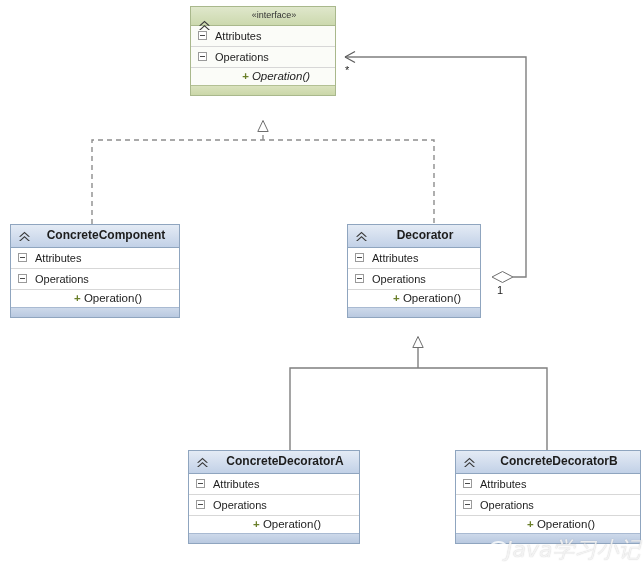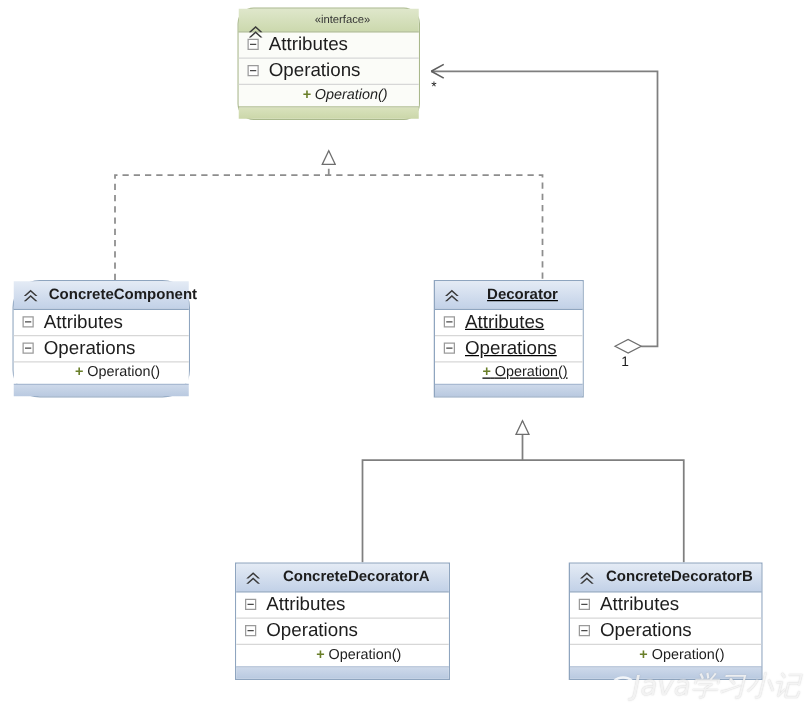--- a/index.html
+++ b/index.html
@@ -82,21 +82,21 @@
   .uml.iface .chev { top: 18px; }
 
   .body {
     background: #ffffff;
   }
   .uml.iface .body { background: #fbfcf8; }
 
   .sect {
     position: relative;
     box-sizing: border-box;
-    font-size: 15px;
+    font-size: 11px;
     color: #1d1d1d;
     line-height: 14px;
     padding: 3px 4px 3px 24px;
     border-bottom: 1px solid #d7d7d7;
     white-space: nowrap;
   }
   .sect:last-child { border-bottom: none; }
 
   .sect .pm {
     position: absolute;
@@ -199,21 +199,21 @@
 
       <path d="M 492 277 L 502.5 271.5 L 513 277 L 502.5 282.5 Z" fill="#ffffff" stroke="#6e6e6e" stroke-width="1"></path>
 
       <path d="M 345 57 L 355 51.5 M 345 57 L 355 62.5" fill="none" stroke="#5e5e5e" stroke-width="1.3"></path>
     </g>
   </svg>
 
   <div class="mult" style="left:345px; top:64px;">*</div>
   <div class="mult" style="left:497px; top:284px;">1</div>
 
-  <div class="uml iface" style="left:190px; top:6px; width:146px;border-radius:13px;">
+  <div class="uml iface" style="left:190px; top:6px; width:146px;">
     <div class="hdr">
       <span class="chev">
         <svg width="15" height="15" viewBox="0 0 15 15">
           <path d="M 2 8.2 L 7.5 3.2 L 13 8.2 L 11.3 8.2 L 7.5 4.8 L 3.7 8.2 Z" fill="#3a3a3a"></path>
           <path d="M 2 12.4 L 7.5 7.4 L 13 12.4 L 11.3 12.4 L 7.5 9 L 3.7 12.4 Z" fill="#3a3a3a"></path>
         </svg>
       </span>
       <div class="stereotype">«interface»</div>
     </div>
     <div class="body">
@@ -226,21 +226,21 @@
         <span>Operations</span>
       </div>
       <div class="member abstract noline">
         <span class="vis">+</span>
         <span>Operation()</span>
       </div>
     </div>
     <div class="footer"></div>
   </div>
 
-  <div class="uml" style="left:10px; top:224px; width:142px;border-radius:22px;">
+  <div class="uml" style="left:10px; top:224px; width:170px;">
     <div class="hdr">
       <span class="chev">
         <svg width="15" height="15" viewBox="0 0 15 15">
           <path d="M 2 8.2 L 7.5 3.2 L 13 8.2 L 11.3 8.2 L 7.5 4.8 L 3.7 8.2 Z" fill="#3a3a3a"></path>
           <path d="M 2 12.4 L 7.5 7.4 L 13 12.4 L 11.3 12.4 L 7.5 9 L 3.7 12.4 Z" fill="#3a3a3a"></path>
         </svg>
       </span>
       <div class="cls-name">ConcreteComponent</div>
     </div>
     <div class="body">
@@ -253,21 +253,21 @@
         <span>Operations</span>
       </div>
       <div class="member noline">
         <span class="vis">+</span>
         <span>Operation()</span>
       </div>
     </div>
     <div class="footer"></div>
   </div>
 
-  <div class="uml" style="left:347px; top:224px; width:120px;text-decoration:underline;">
+  <div class="uml" style="left:347px; top:224px; width:134px;">
     <div class="hdr">
       <span class="chev">
         <svg width="15" height="15" viewBox="0 0 15 15">
           <path d="M 2 8.2 L 7.5 3.2 L 13 8.2 L 11.3 8.2 L 7.5 4.8 L 3.7 8.2 Z" fill="#3a3a3a"></path>
           <path d="M 2 12.4 L 7.5 7.4 L 13 12.4 L 11.3 12.4 L 7.5 9 L 3.7 12.4 Z" fill="#3a3a3a"></path>
         </svg>
       </span>
       <div class="cls-name">Decorator</div>
     </div>
     <div class="body">
@@ -307,21 +307,21 @@
         <span>Operations</span>
       </div>
       <div class="member noline">
         <span class="vis">+</span>
         <span>Operation()</span>
       </div>
     </div>
     <div class="footer"></div>
   </div>
 
-  <div class="uml" style="left:455px; top:450px; width:155px;">
+  <div class="uml" style="left:455px; top:450px; width:186px;">
     <div class="hdr">
       <span class="chev">
         <svg width="15" height="15" viewBox="0 0 15 15">
           <path d="M 2 8.2 L 7.5 3.2 L 13 8.2 L 11.3 8.2 L 7.5 4.8 L 3.7 8.2 Z" fill="#3a3a3a"></path>
           <path d="M 2 12.4 L 7.5 7.4 L 13 12.4 L 11.3 12.4 L 7.5 9 L 3.7 12.4 Z" fill="#3a3a3a"></path>
         </svg>
       </span>
       <div class="cls-name">ConcreteDecoratorB</div>
     </div>
     <div class="body">

